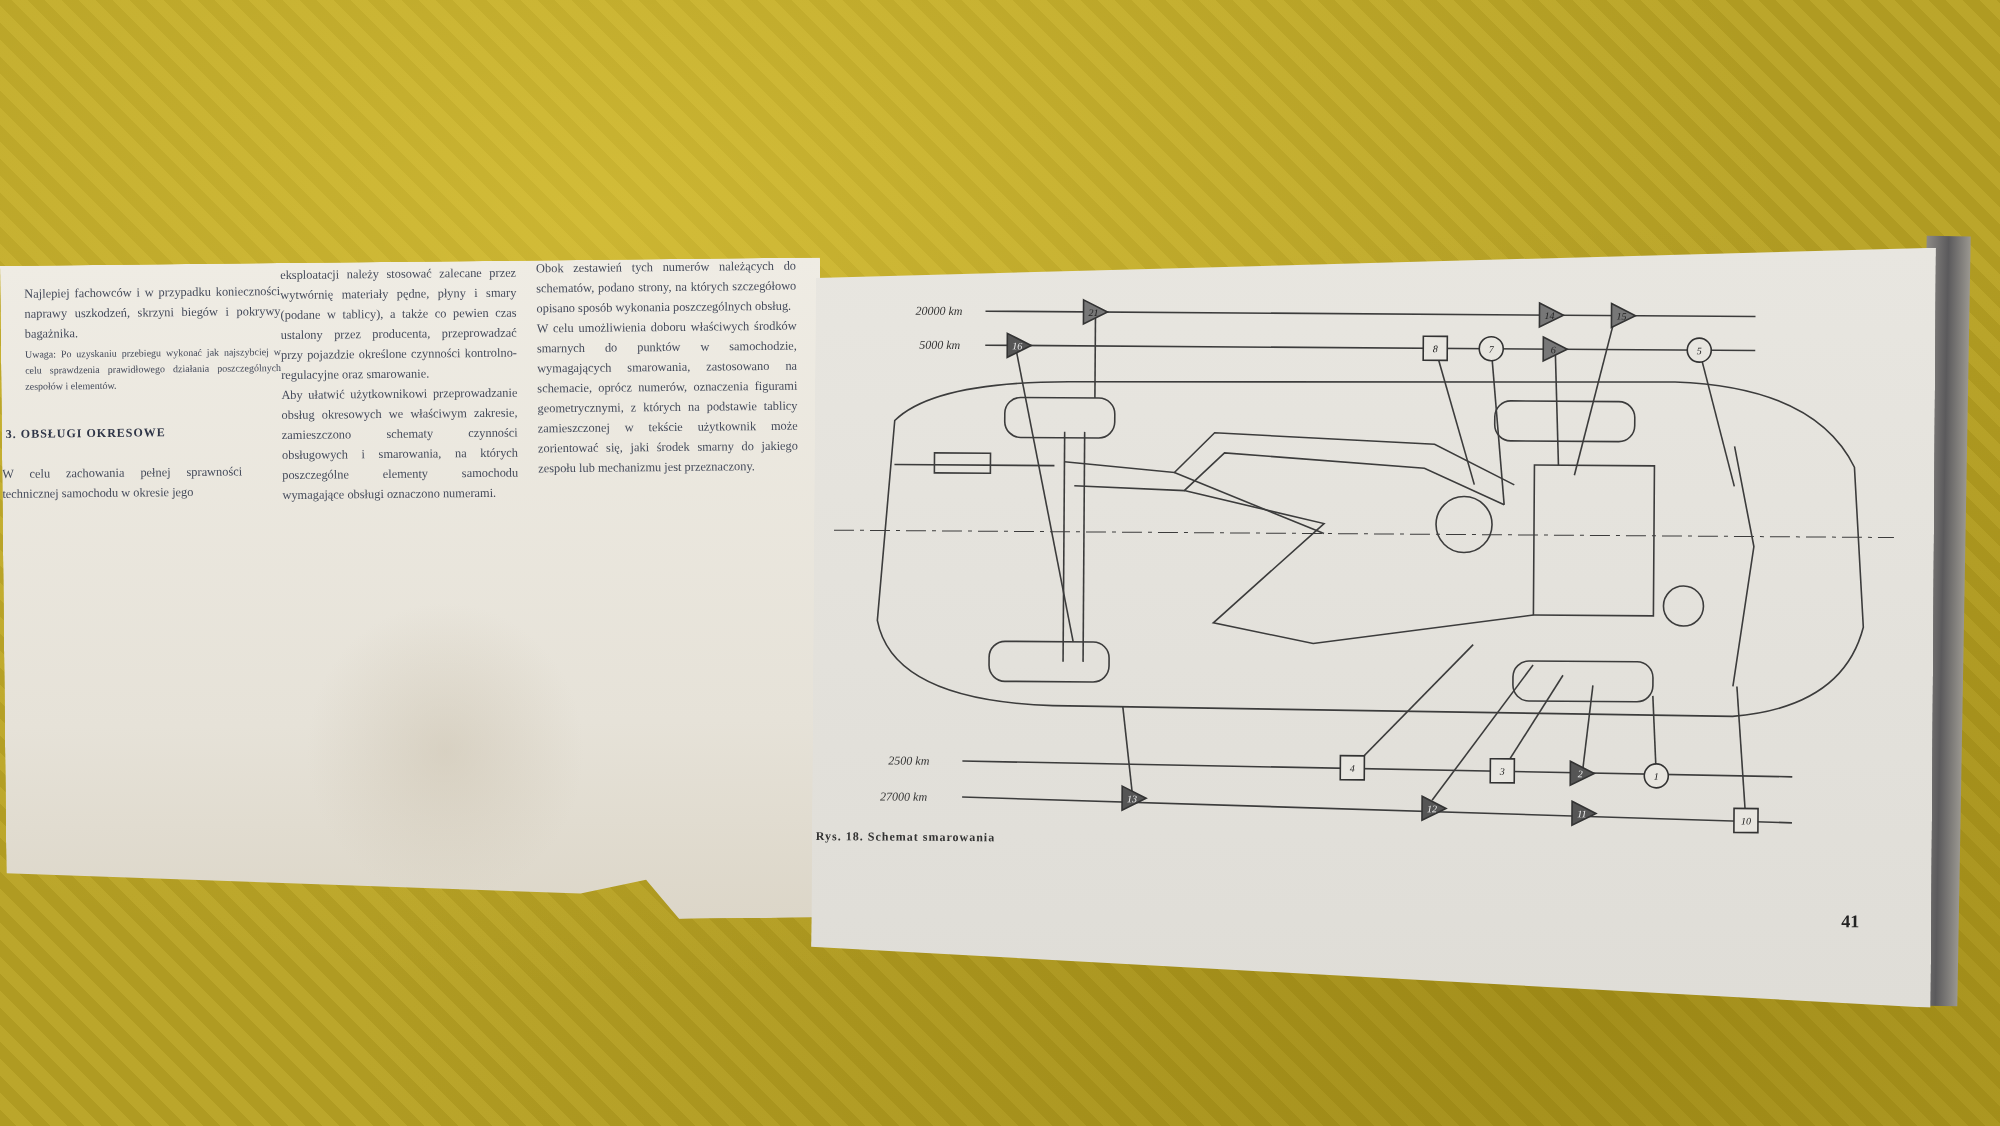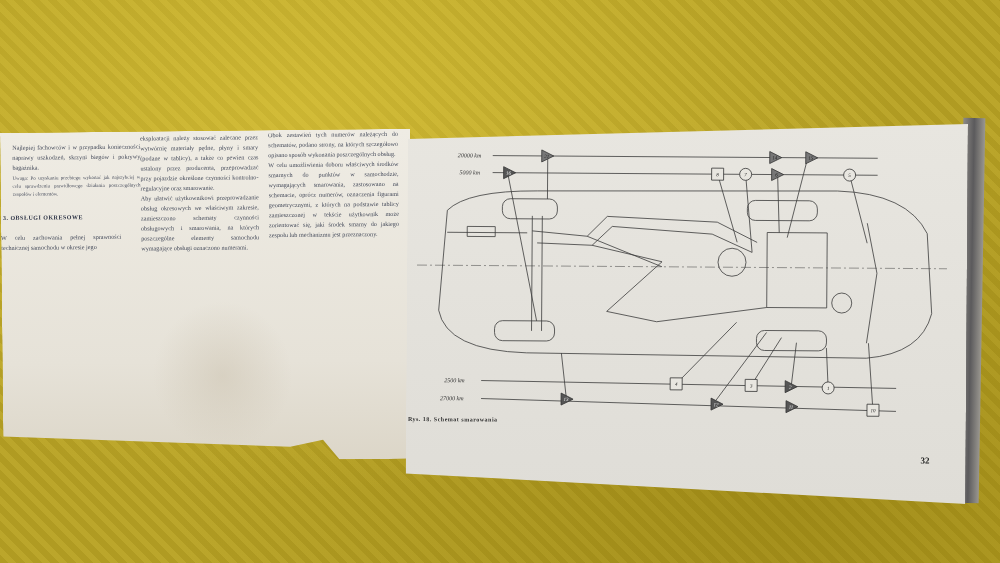--- a/index.html
+++ b/index.html
@@ -165,15 +165,15 @@
             <path d="M380 278 L392 284 L380 290 Z" fill="#555"></path>
             <text x="385" y="286" stroke="none" fill="#eee">11</text>
           </g>
         <g>
             <rect x="461" y="281" width="12" height="12" fill="#e8e6e0"></rect>
             <text x="467" y="289" stroke="none">10</text>
           </g>
       </g>
     </svg>
     <div class="caption" style="left:2px;top:296px;">Rys. 18. Schemat smarowania</div>
-    <div class="pagenum" style="left:515px;top:332px;">32</div>
+    <div class="pagenum" style="left:515px;top:332px;">41</div>
   </div>
 </div>
 
 </body></html>

